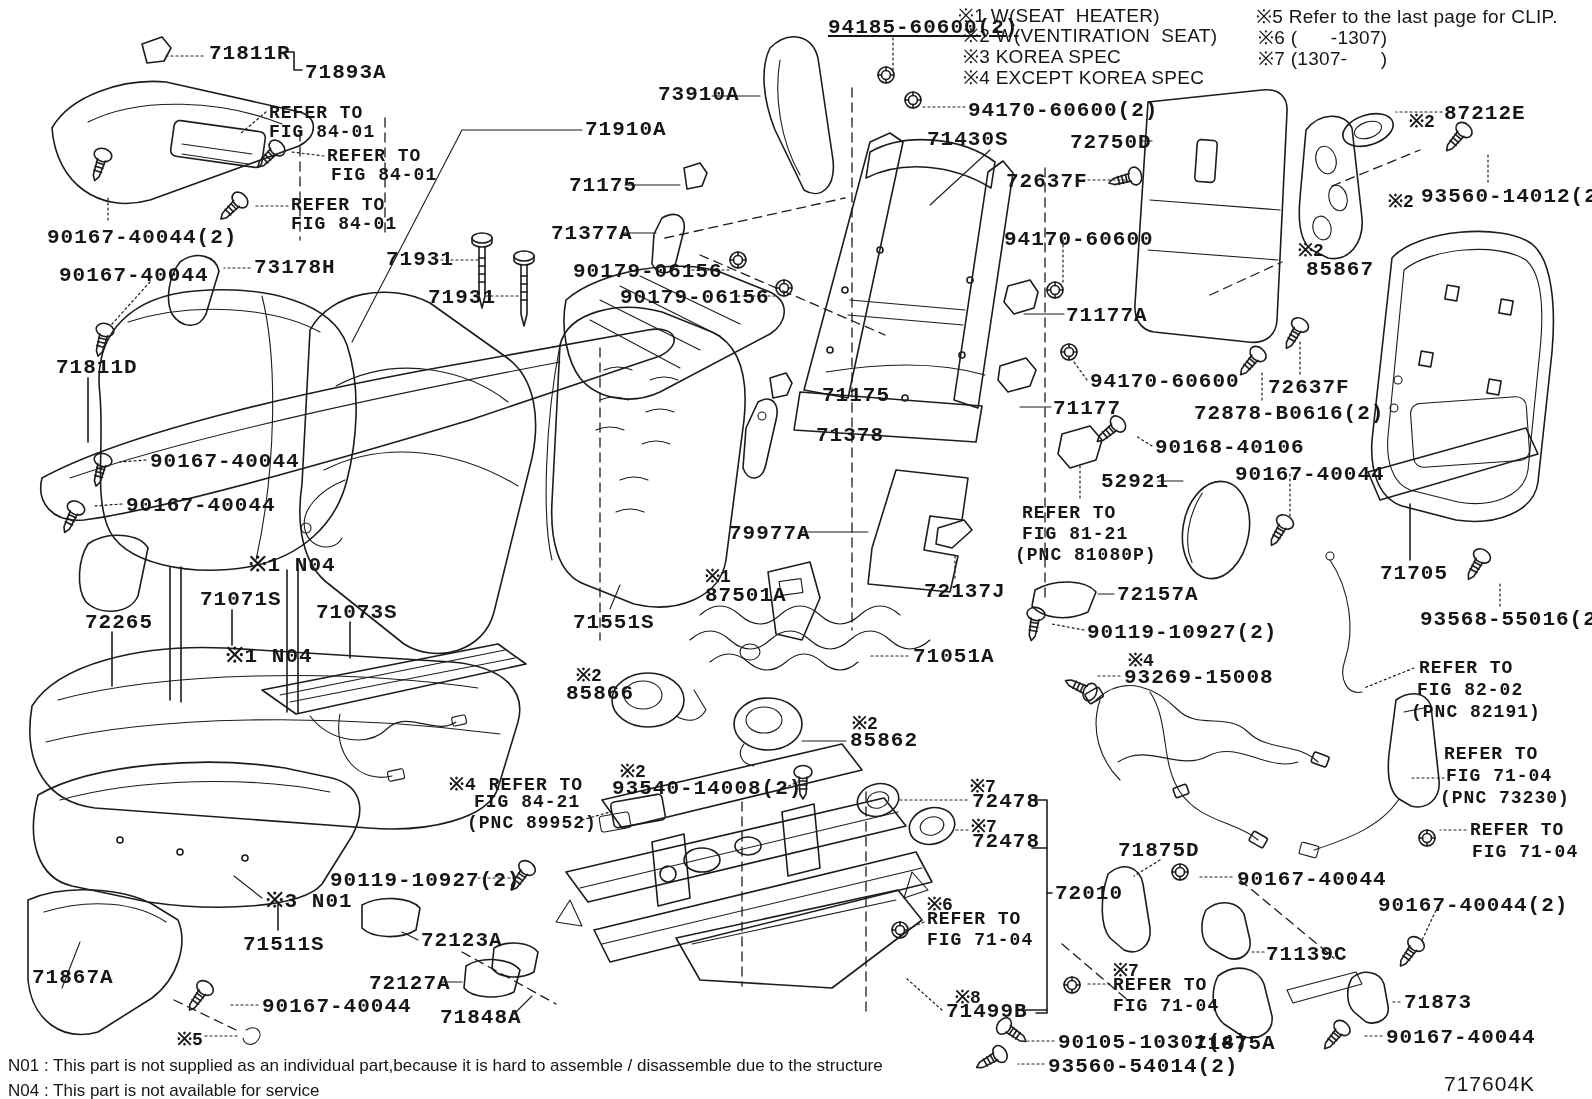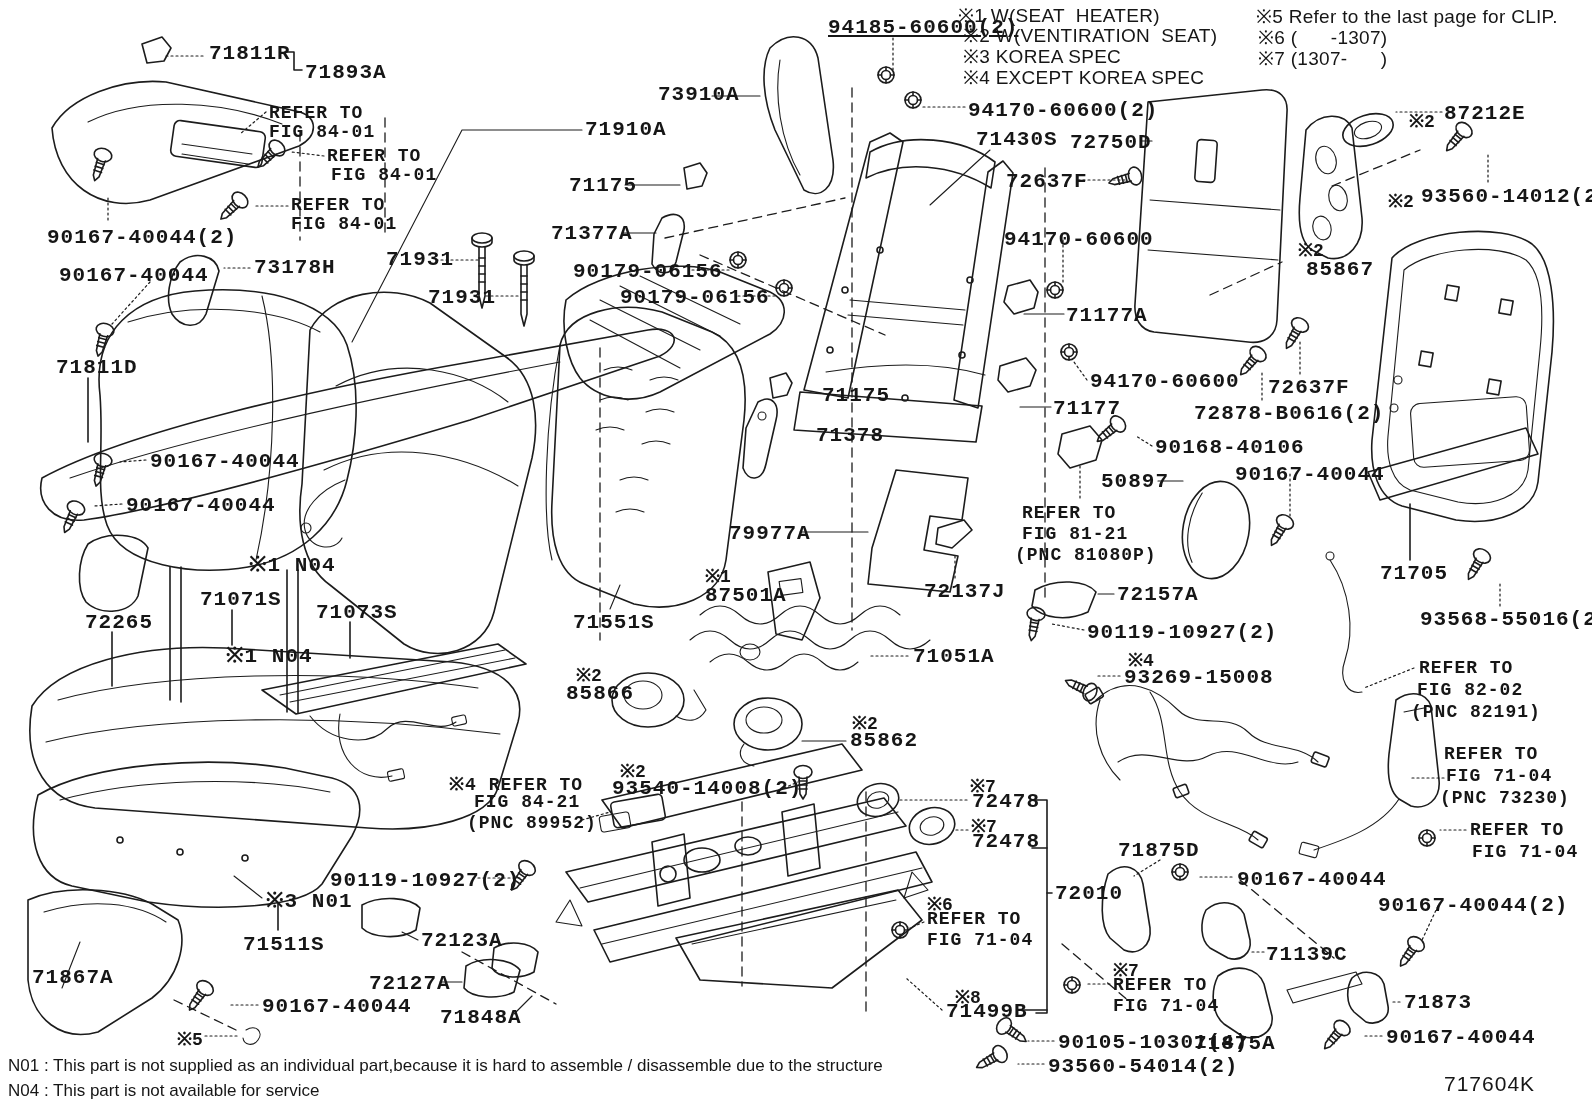--- a/index.html
+++ b/index.html
@@ -439,30 +439,30 @@
       <div class="lbl sm" style="left: 576px; top: 662px;">※2</div>
       <div class="lbl pn" style="left: 566px; top: 682px;">85866</div>
       <div class="lbl sm" style="left: 852px; top: 710px;">※2</div>
       <div class="lbl pn" style="left: 850px; top: 729px;">85862</div>
       <div class="lbl sm" style="left: 620px; top: 758px;">※2</div>
       <div class="lbl pn" style="left: 612px; top: 777px;">93540-14008(2)</div>
       <div class="lbl ref" style="left: 449px; top: 771px;">※4 REFER TO</div>
       <div class="lbl ref" style="left: 474px; top: 792px;">FIG 84-21</div>
       <div class="lbl ref" style="left: 467px; top: 813px;">(PNC 89952)</div>
       <div class="lbl pn" style="left: 968px; top: 99px;">94170-60600(2)</div>
-      <div class="lbl pn" style="left: 976px; top: 128px;">71430S</div>
+      <div class="lbl pn" style="left: 927px; top: 128px;">71430S</div>
       <div class="lbl pn" style="left: 1070px; top: 131px;">72750D</div>
       <div class="lbl pn" style="left: 1006px; top: 170px;">72637F</div>
       <div class="lbl pn" style="left: 1004px; top: 228px;">94170-60600</div>
       <div class="lbl pn" style="left: 1066px; top: 304px;">71177A</div>
       <div class="lbl pn" style="left: 1090px; top: 370px;">94170-60600</div>
       <div class="lbl pn" style="left: 1053px; top: 397px;">71177</div>
       <div class="lbl pn" style="left: 1194px; top: 402px;">72878-B0616(2)</div>
       <div class="lbl pn" style="left: 1155px; top: 436px;">90168-40106</div>
-      <div class="lbl pn" style="left: 1101px; top: 470px;">50897</div>
+      <div class="lbl pn" style="left: 1101px; top: 470px;">52921</div>
       <div class="lbl pn" style="left: 1235px; top: 463px;">90167-40044</div>
       <div class="lbl ref" style="left: 1022px; top: 503px;">REFER TO</div>
       <div class="lbl ref" style="left: 1022px; top: 524px;">FIG 81-21</div>
       <div class="lbl ref" style="left: 1015px; top: 545px;">(PNC 81080P)</div>
       <div class="lbl pn" style="left: 924px; top: 580px;">72137J</div>
       <div class="lbl pn" style="left: 1117px; top: 583px;">72157A</div>
       <div class="lbl pn" style="left: 1087px; top: 621px;">90119-10927(2)</div>
       <div class="lbl sm" style="left: 1128px; top: 647px;">※4</div>
       <div class="lbl pn" style="left: 1124px; top: 666px;">93269-15008</div>
       <div class="lbl sm" style="left: 1409px; top: 108px;">※2</div>

